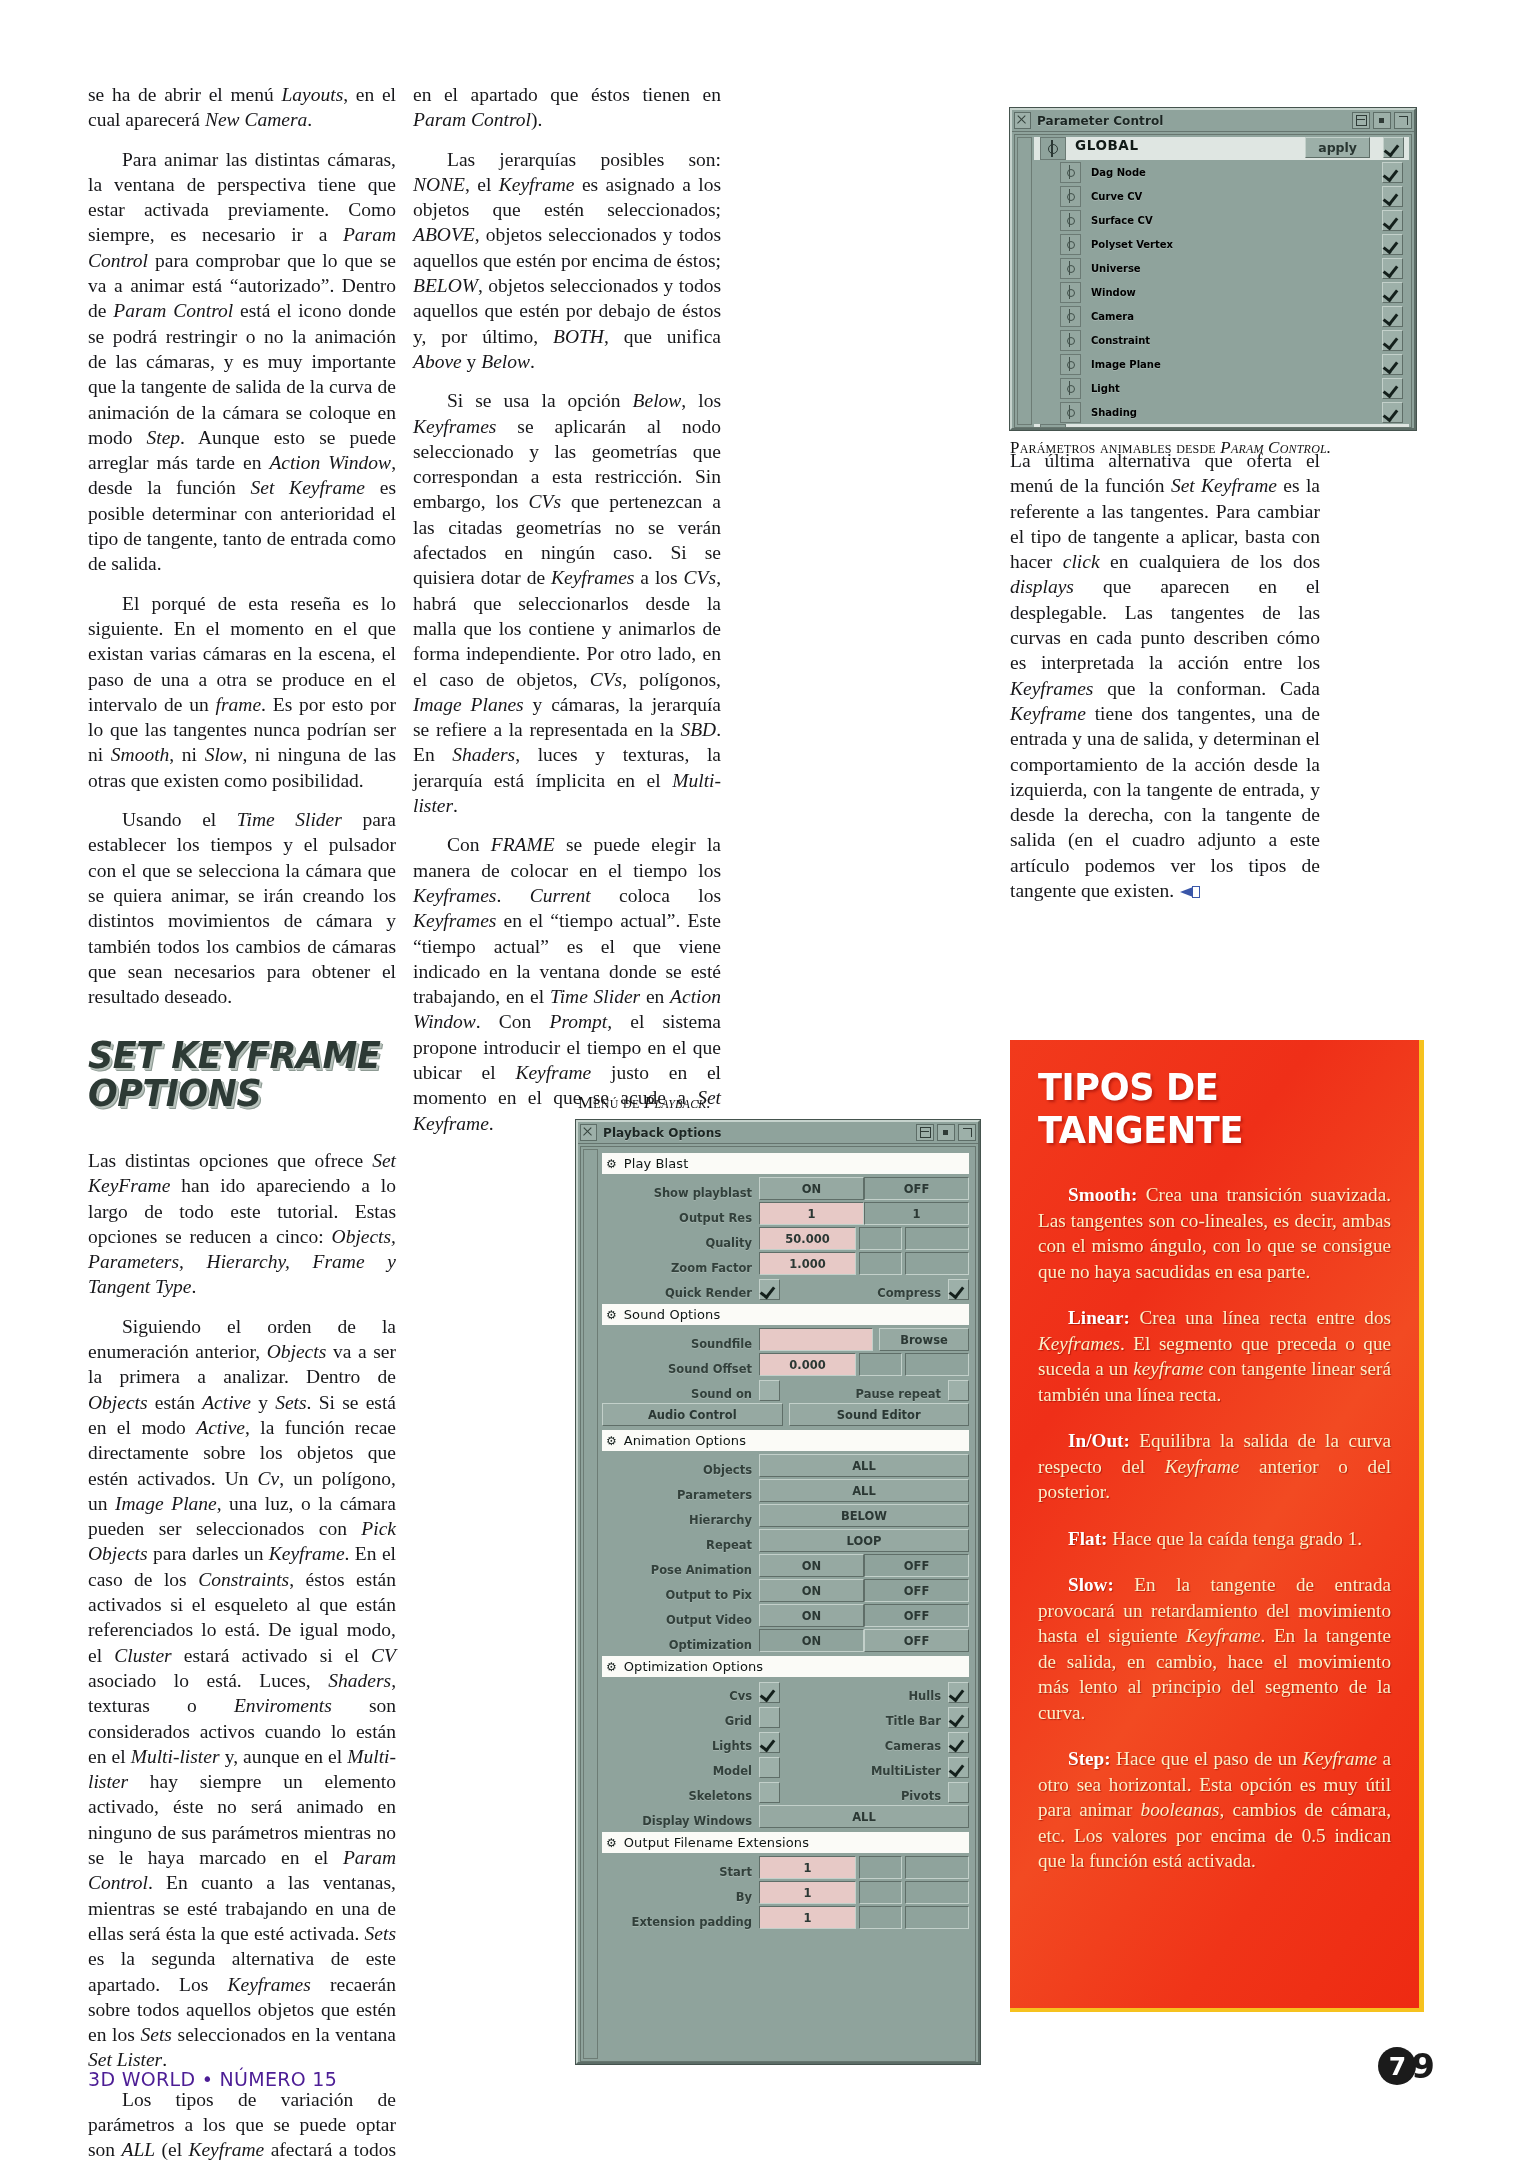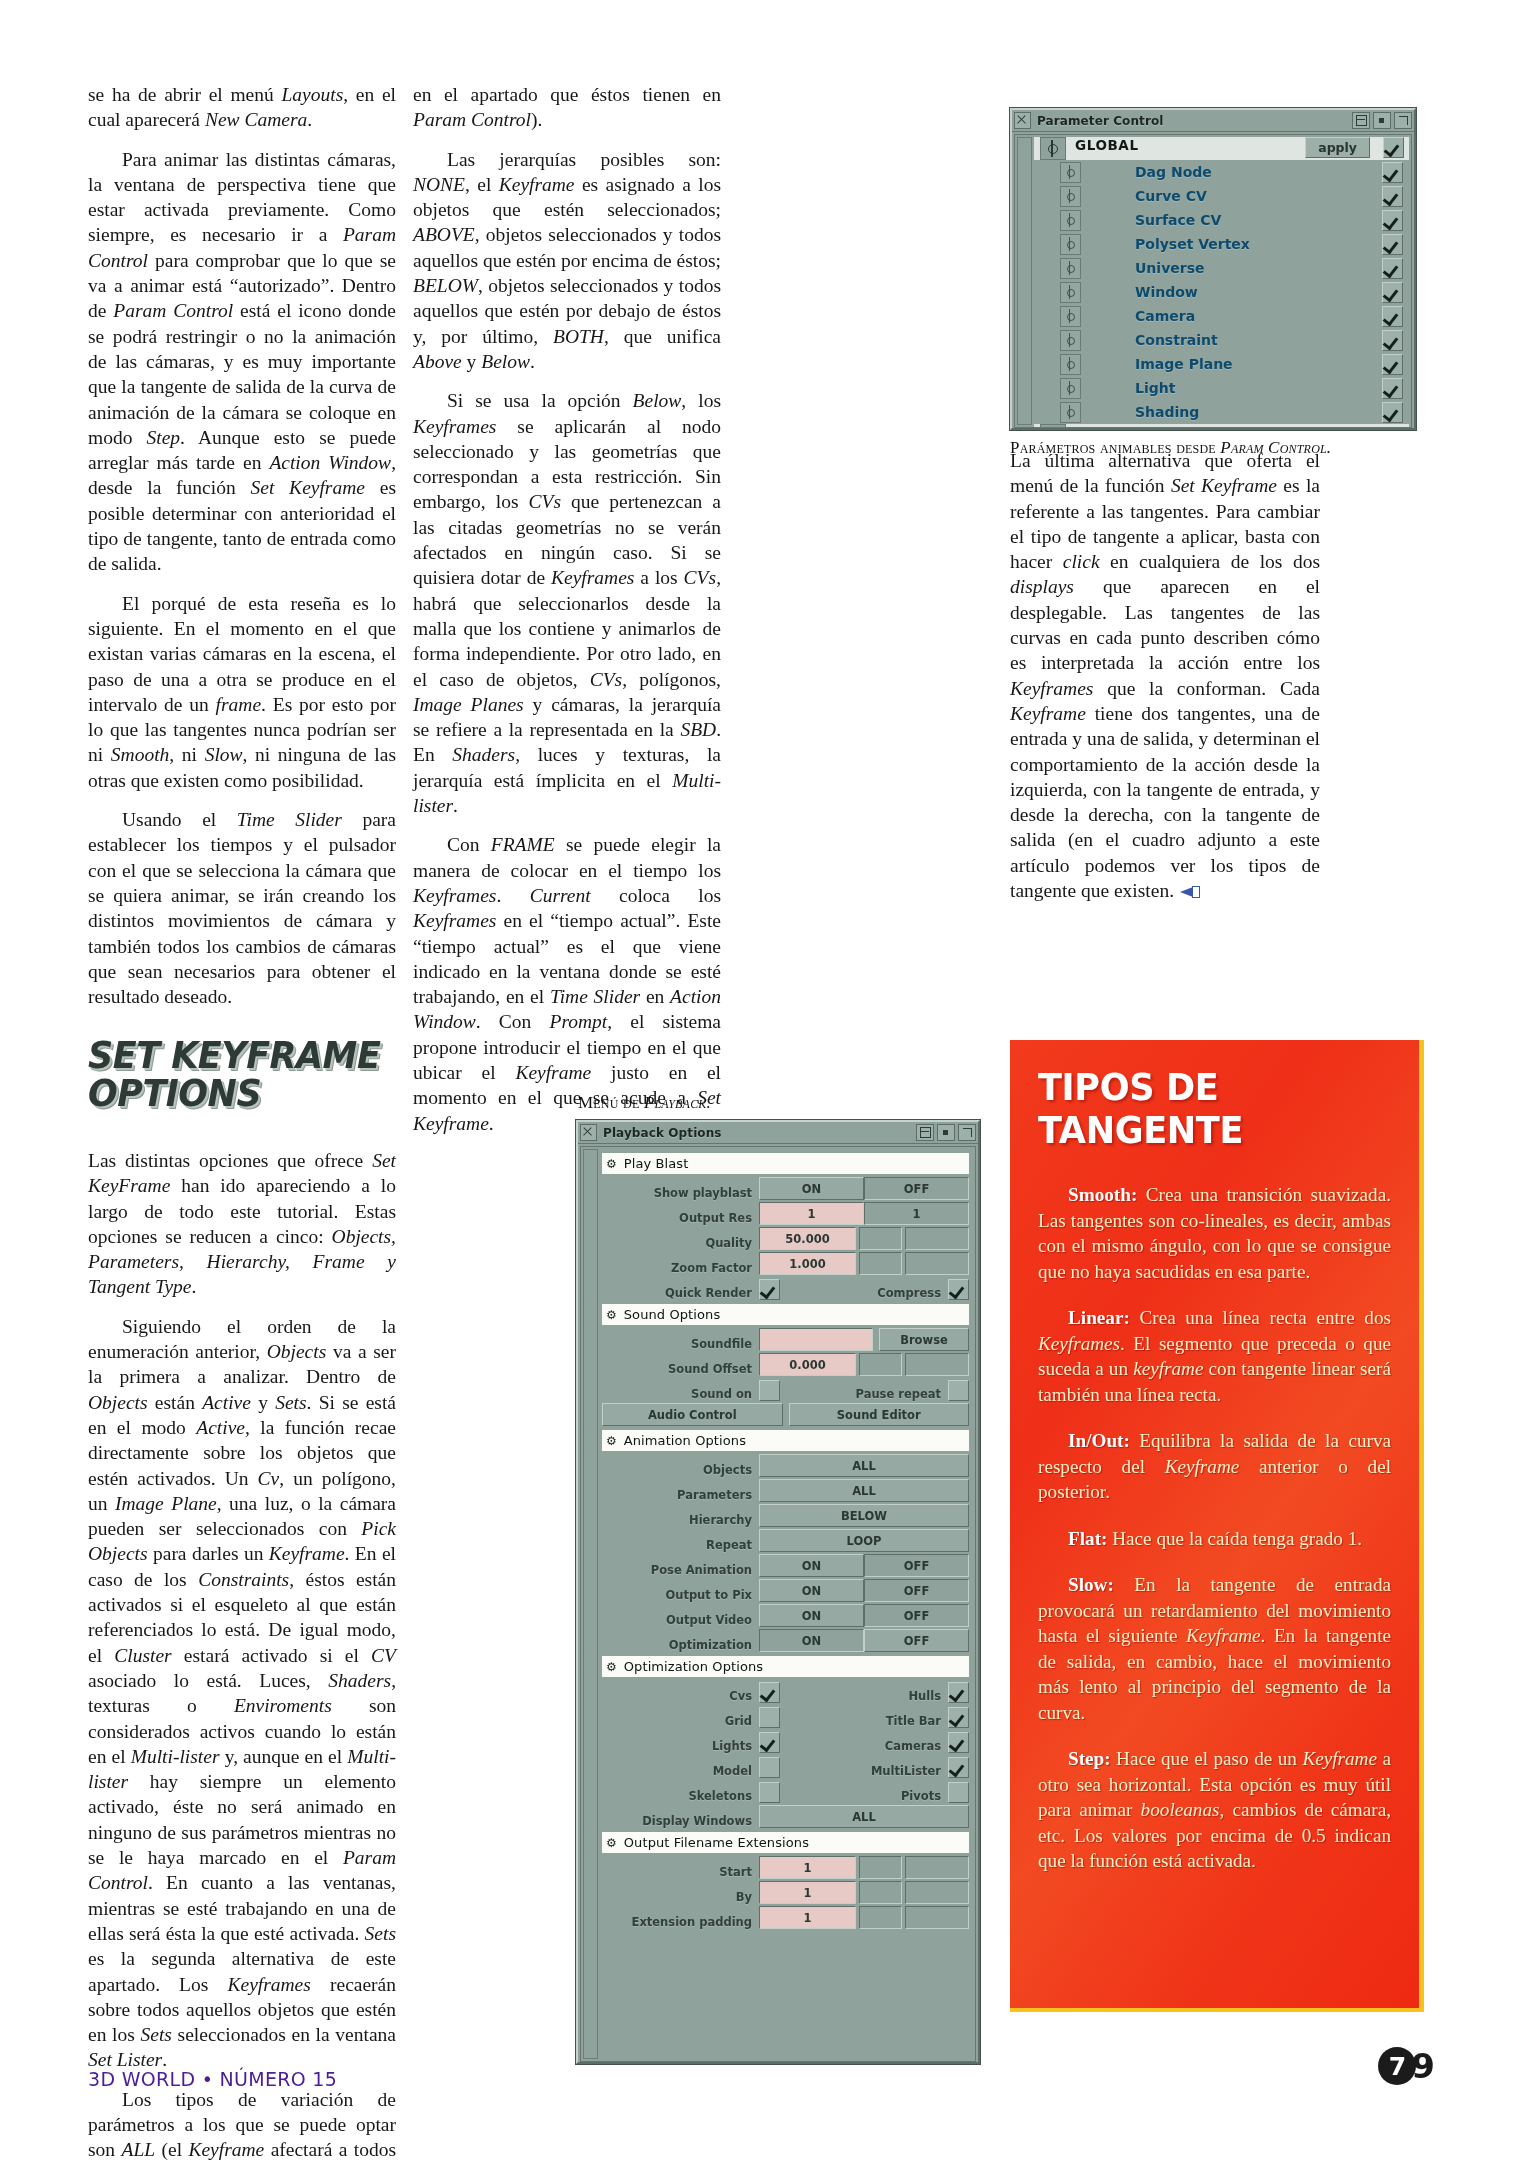--- a/index.html
+++ b/index.html
@@ -96,22 +96,22 @@
        color:#0d1412;letter-spacing:.1px;}
 
   
   .pcrow{display:flex;align-items:center;height:24px;padding-left:26px;}
   .pcicon{width:19px;height:19px;border:1px solid #6b7a74;background:#94a7a0;
        position:relative;flex:0 0 auto;margin-right:10px;}
   .pcicon::before{content:"";position:absolute;left:6px;top:6px;width:6px;height:6px;
        border:1.4px solid #41504a;border-radius:50%;}
   .pcicon::after{content:"";position:absolute;left:8.2px;top:2px;width:1.3px;height:14px;
        background:#41504a;}
-  .pclabel{flex:1;font-family:"DejaVu Sans",sans-serif;font-size:14px;font-weight:bold;
-       color:#0c4a6e;text-shadow:0 1px 0 rgba(255,255,255,.2);margin-left:44px;}
+  .pclabel{flex:1;font-family:"DejaVu Sans",sans-serif;font-size:10px;font-weight:bold;
+       color:#000000;text-shadow:0 1px 0 rgba(255,255,255,.2);}
   .pcbar{background:#dfe6e2;height:25px;display:flex;align-items:flex-start;
        padding-left:6px;gap:9px;}
   .pcbar .big{width:24px;height:21px;border:1px solid #6b7a74;background:#8fa39c;
        position:relative;flex:0 0 auto;}
   .pcbar .big::before{content:"";position:absolute;left:7px;top:6px;width:8px;height:8px;
        border:1.5px solid #2b3834;border-radius:50%;}
   .pcbar .big::after{content:"";position:absolute;left:10.2px;top:2px;width:1.5px;height:17px;
        background:#2b3834;}
   .pcbar .nm{font-family:"DejaVu Sans",sans-serif;font-size:13.5px;font-weight:bold;
        color:#111a17;letter-spacing:.6px;flex:1;}

